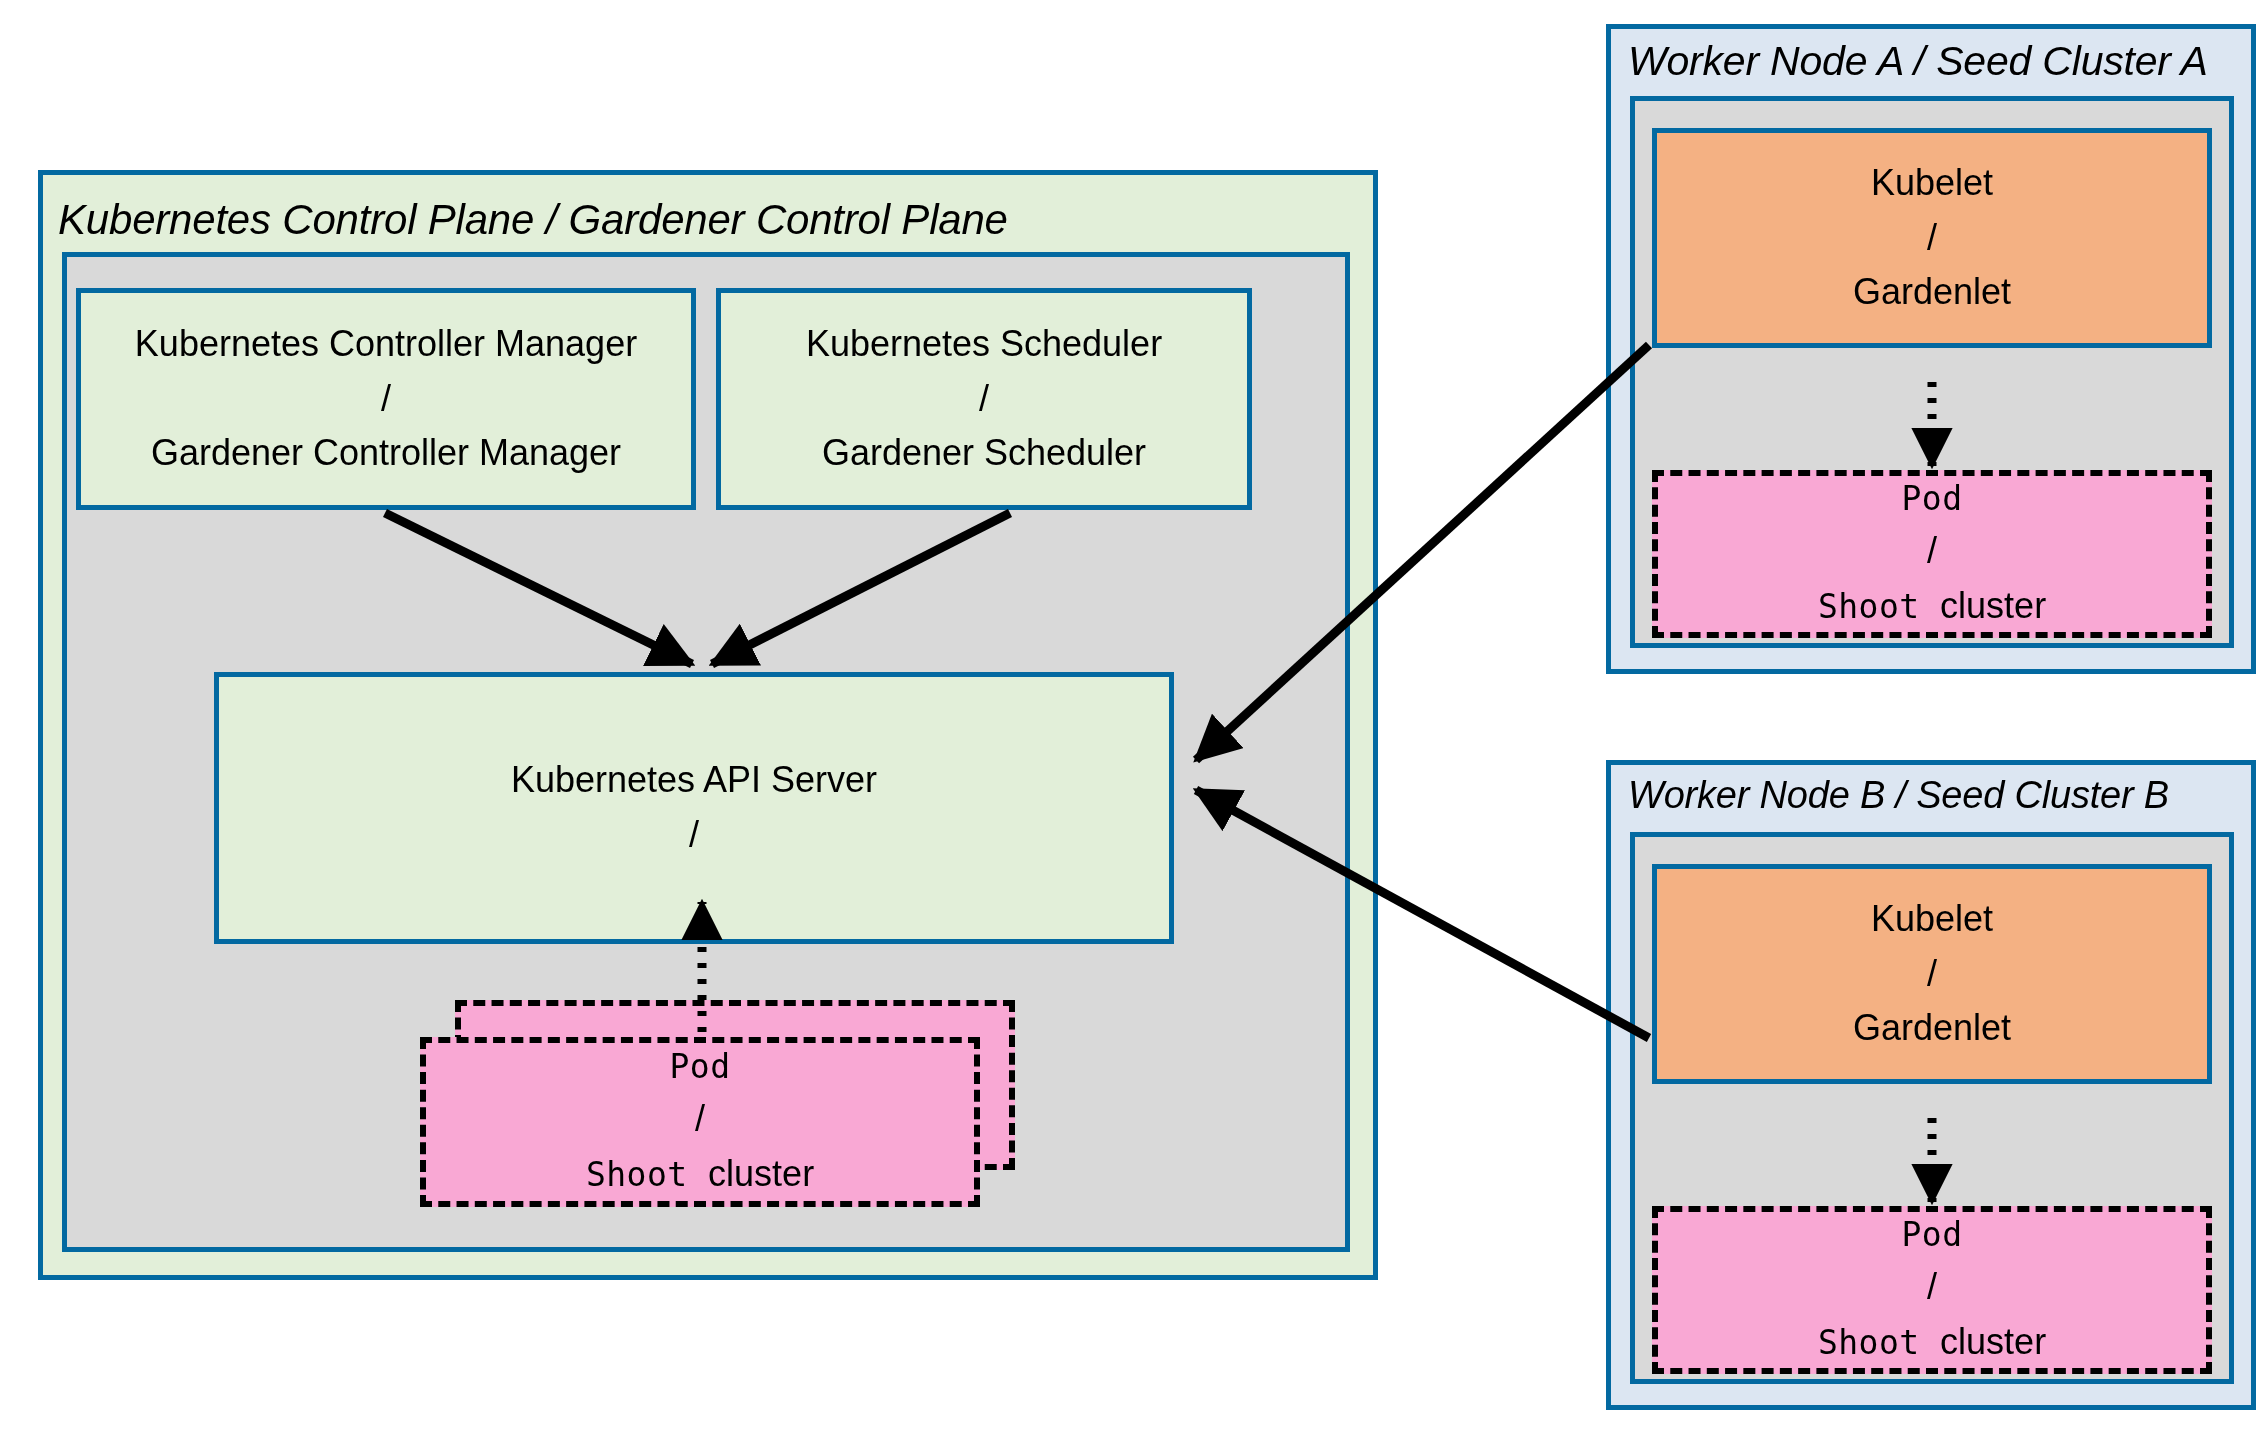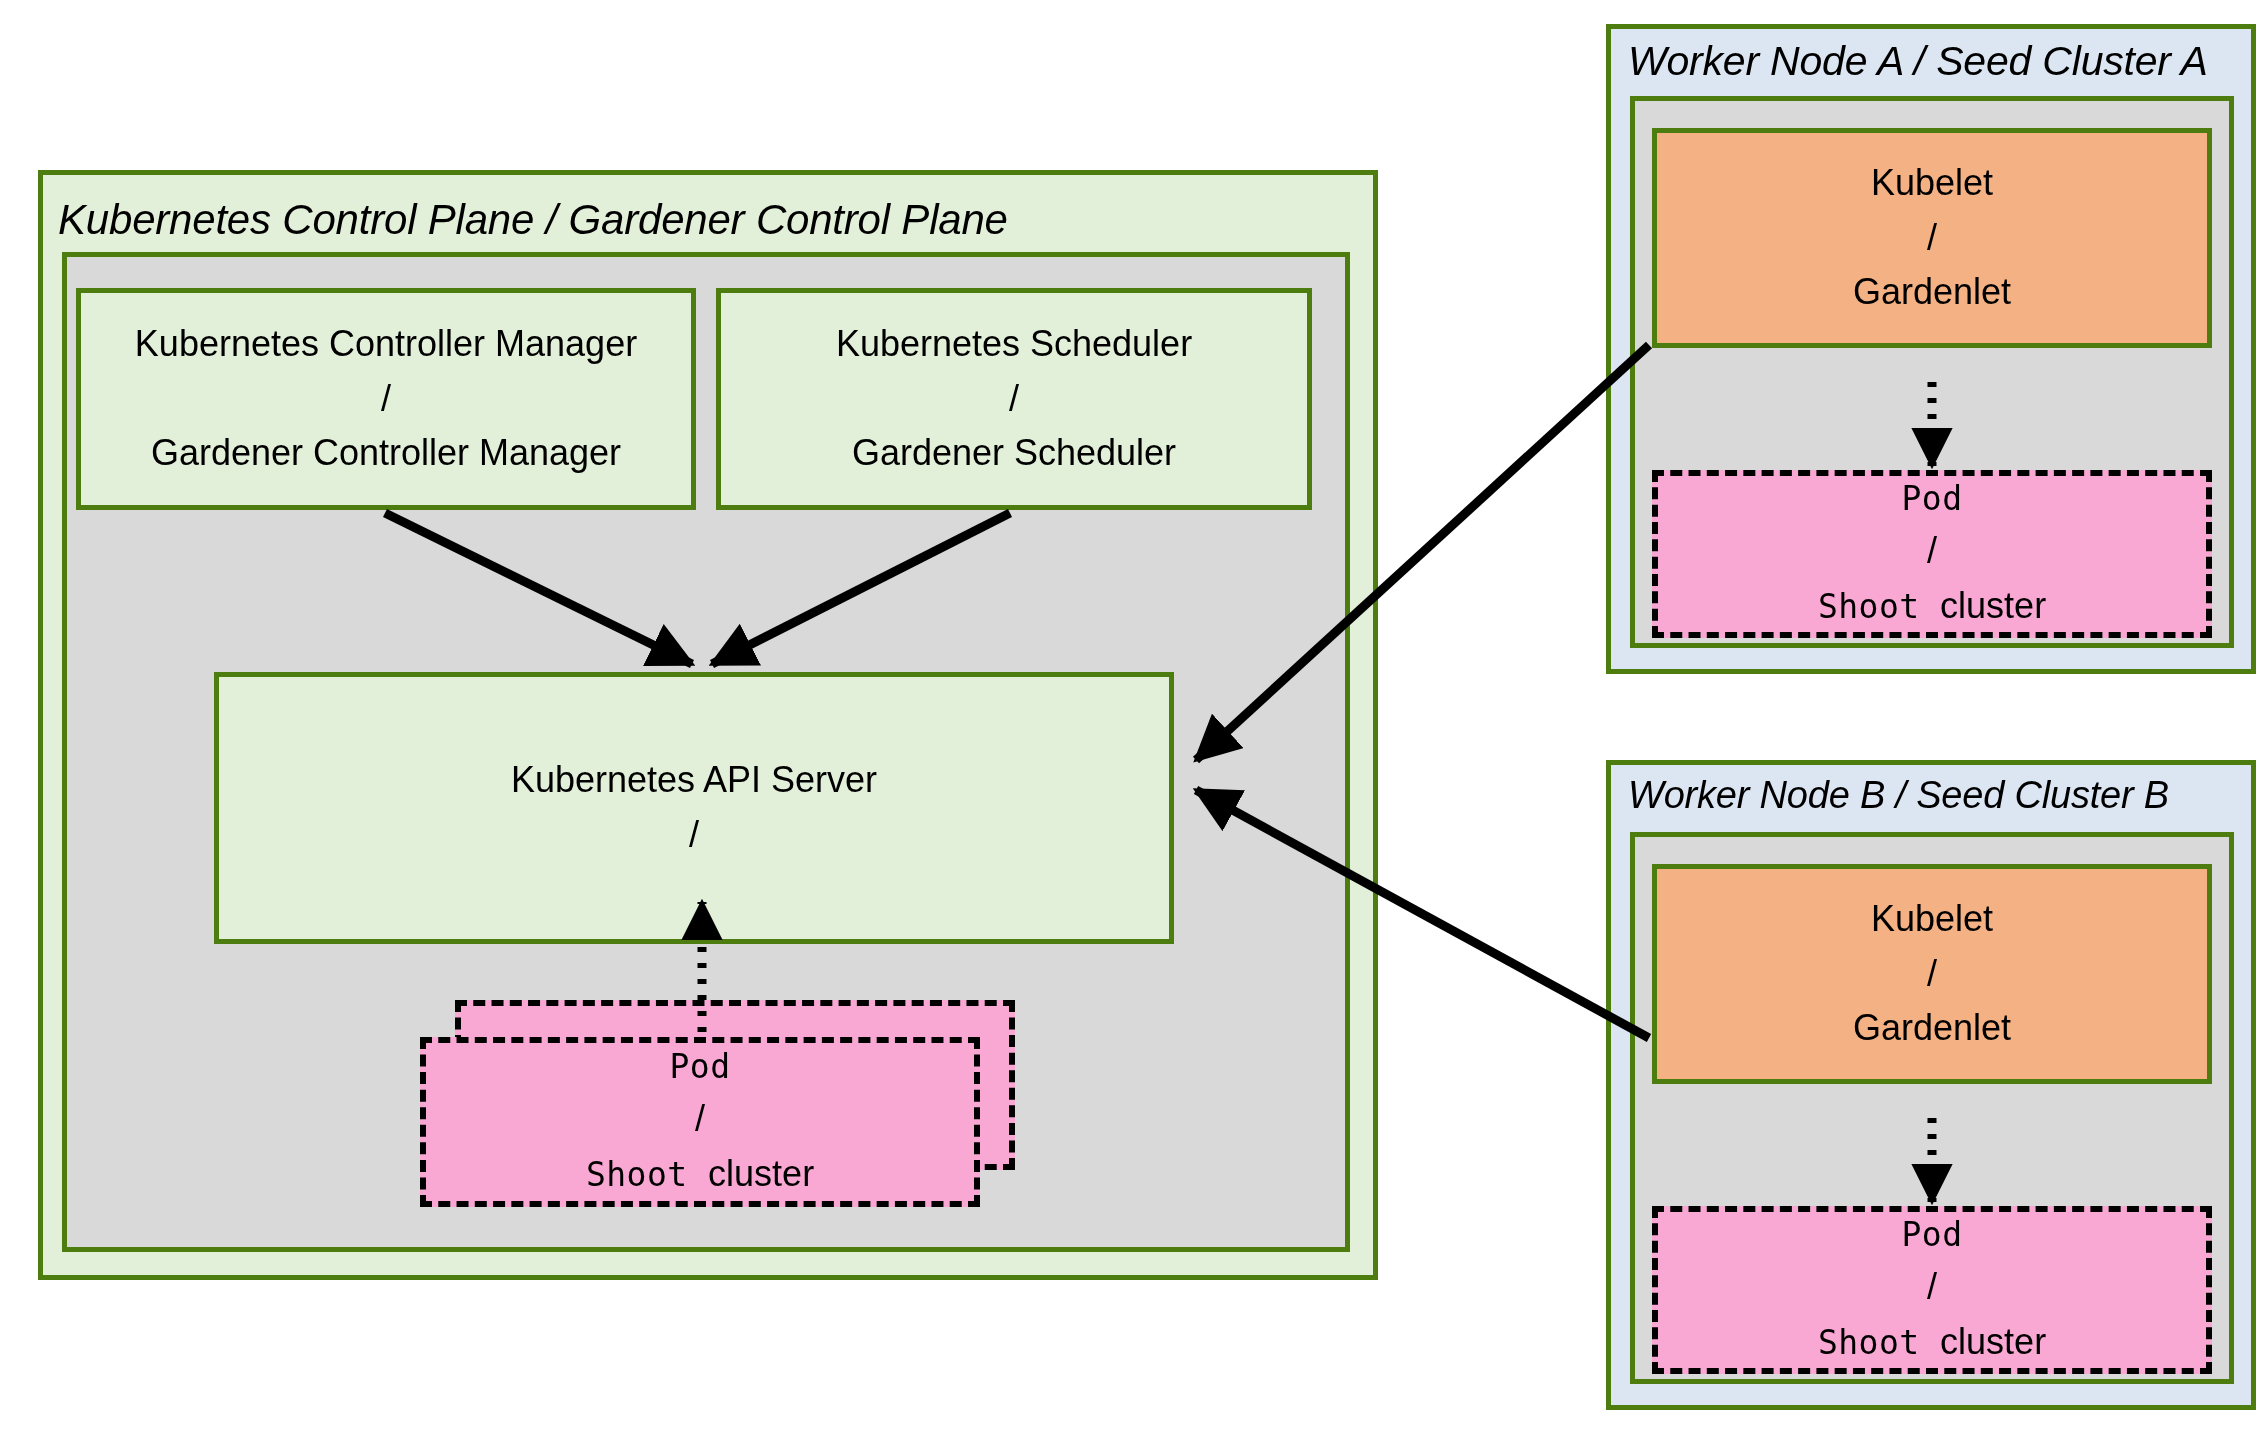--- a/index.html
+++ b/index.html
@@ -17,21 +17,21 @@
     width: 2266px;
     height: 1434px;
     background: #ffffff;
     overflow: hidden;
   }
 
   
   .box {
     position: absolute;
     box-sizing: border-box;
-    border: 5px solid #4d7c0f;
+    border: 5px solid #0369a1;
   }
   .box-green   { background: #e2efd9; }
   .box-gray    { background: #d9d9d9; }
   .box-blue    { background: #dce6f2; }
   .box-orange  { background: #f4b183; }
 
   .dashed {
     border: 6px dashed #000000;
     background: #f9a8d4;
     position: absolute;
@@ -91,21 +91,21 @@
   <div class="box box-gray" style="left:62px; top:252px; width:1288px; height:1000px;"></div>
 
   <div class="box box-green" style="left:76px; top:288px; width:620px; height:222px;">
     <div class="centered-text">
       <span class="ln">Kubernetes Controller Manager</span>
       <span class="ln slash">/</span>
       <span class="ln">Gardener Controller Manager</span>
     </div>
   </div>
 
-  <div class="box box-green" style="left:716px; top:288px; width:596px; height:222px;">
+  <div class="box box-green" style="left:716px; top:288px; width:536px; height:222px;">
     <div class="centered-text">
       <span class="ln">Kubernetes Scheduler</span>
       <span class="ln slash">/</span>
       <span class="ln bold">Gardener Scheduler</span>
     </div>
   </div>
 
   <div class="box box-green" style="left:214px; top:672px; width:960px; height:272px;padding-left:20px;">
     <div class="centered-text">
       <span class="ln">Kubernetes API Server</span>

